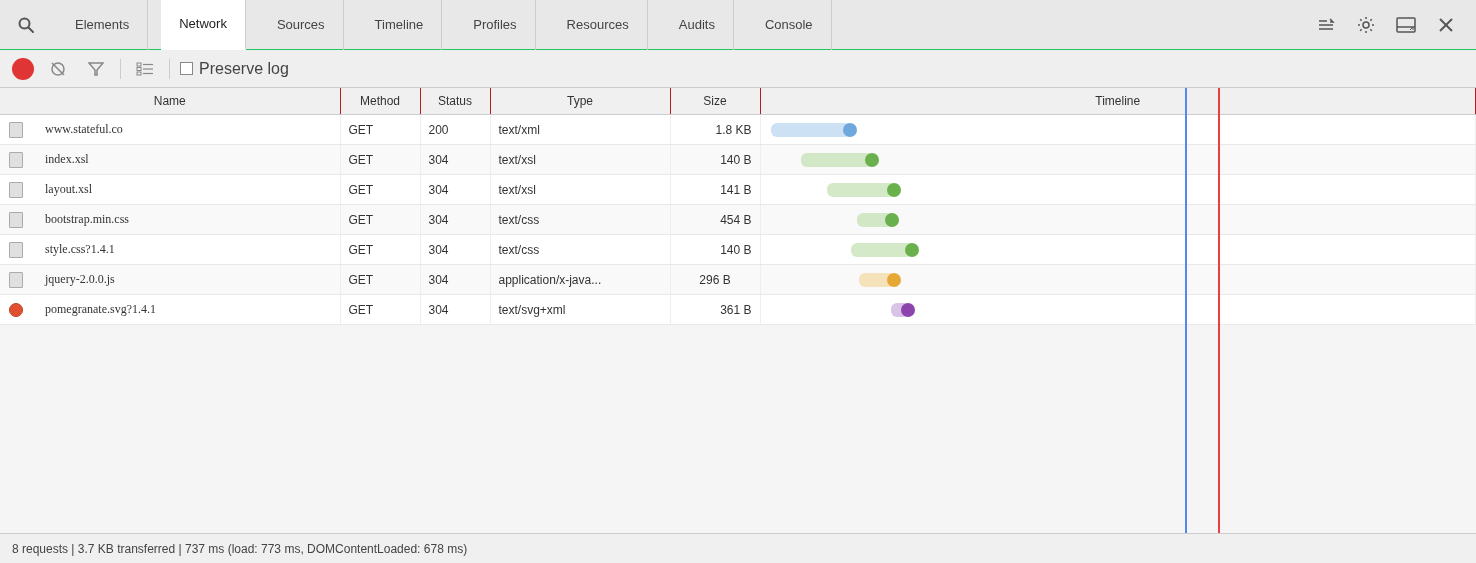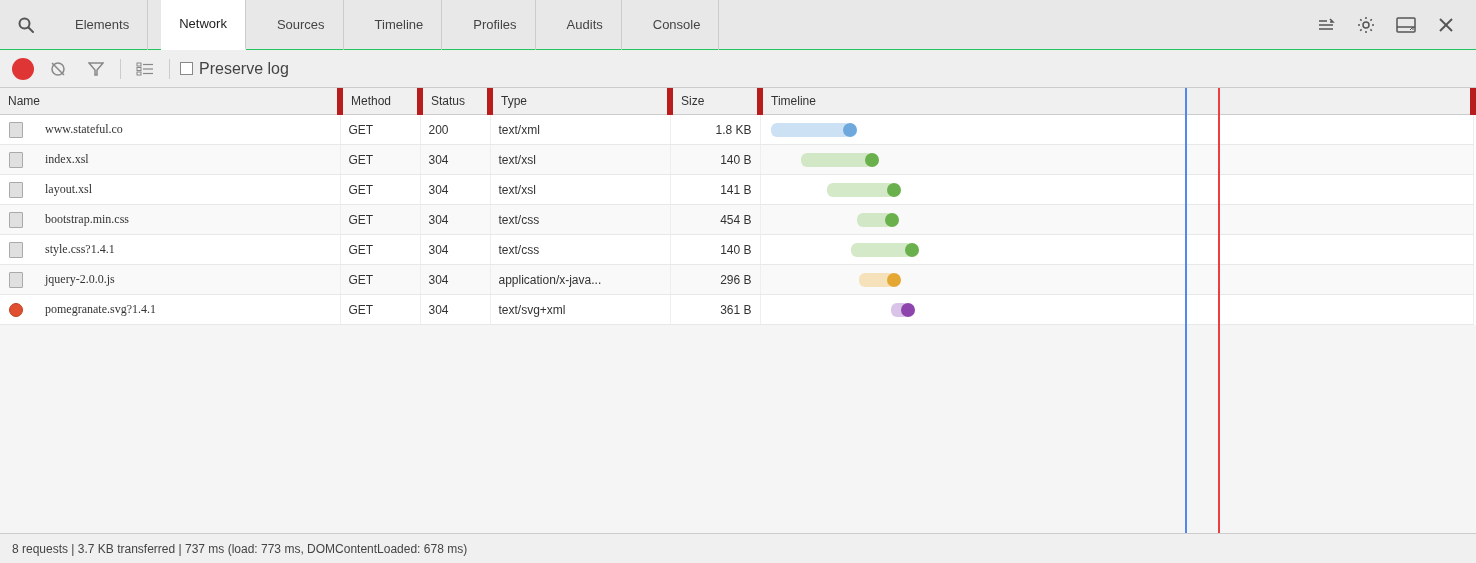--- a/index.html
+++ b/index.html
@@ -120,22 +120,22 @@
 
     
     .network-table {
       width: 100%;
       border-collapse: collapse;
       background: #fff;
     }
     .network-table th {
       background: #f0f0f0;
       border-bottom: 1px solid #ccc;
-      border-right: 6px solid #b91c1c;
-      text-align: left;
+      border-right: 1px solid #b91c1c;
+      text-align: center;
       padding: 6px 8px;
       font-weight: 500;
       font-size: 12px;
       color: #333;
       position: sticky;
       top: 0;
     }
     .network-table td {
       border-bottom: 1px solid #e8e8e8;
       border-right: 1px solid #eee;
@@ -262,20 +262,21 @@
     <svg width="18" height="18" viewBox="0 0 18 18" fill="none">
       <circle cx="7.5" cy="7.5" r="5" stroke="#555" stroke-width="2"></circle>
       <line x1="11.5" y1="11.5" x2="16" y2="16" stroke="#555" stroke-width="2" stroke-linecap="round"></line>
     </svg>
   </div>
   <div class="nav-tab">Elements</div>
   <div class="nav-tab active">Network</div>
   <div class="nav-tab">Sources</div>
   <div class="nav-tab">Timeline</div>
   <div class="nav-tab">Profiles</div>
+  <div class="nav-tab">Resources</div>
   <div class="nav-tab">Audits</div>
   <div class="nav-tab">Console</div>
   <div class="nav-spacer"></div>
   <div class="nav-right-icons">
     <div class="nav-icon-btn">
       <svg width="18" height="14" viewBox="0 0 18 14" fill="none">
         <line x1="2" y1="3" x2="10" y2="3" stroke="#555" stroke-width="1.5"></line>
         <line x1="2" y1="7" x2="16" y2="7" stroke="#555" stroke-width="1.5"></line>
         <line x1="2" y1="11" x2="16" y2="11" stroke="#555" stroke-width="1.5"></line>
         <polyline points="13,1 16,4 13,4" stroke="#555" stroke-width="1.5" fill="none"></polyline>
@@ -456,21 +457,21 @@
               <div class="name-cell">
                 <div class="file-icon">
                   <div class="file-icon-doc"></div>
                 </div>
                 <span>jquery-2.0.0.js</span>
               </div>
             </td>
             <td class="col-method">GET</td>
             <td class="col-status">304</td>
             <td class="col-type">application/x-java...</td>
-            <td class="col-size" style="text-align: right;">296 B</td>
+            <td class="col-size" style="text-align: center;">296 B</td>
             <td class="col-timeline timeline-cell" style="position: relative; min-width: 300px;">
               <div style="position: relative; height: 18px; width: 100%;">
                 <div class="tbar tbar-waiting" style="left: 90px; width: 36px; background: rgb(245, 217, 160); top: 2px;"></div>
                 <div class="tbar-dot" style="left: 118px; top: 2px; background: rgb(230, 168, 53);"></div>
               </div>
             </td>
           </tr>
           <tr>
             <td class="col-name">
               <div class="name-cell">

